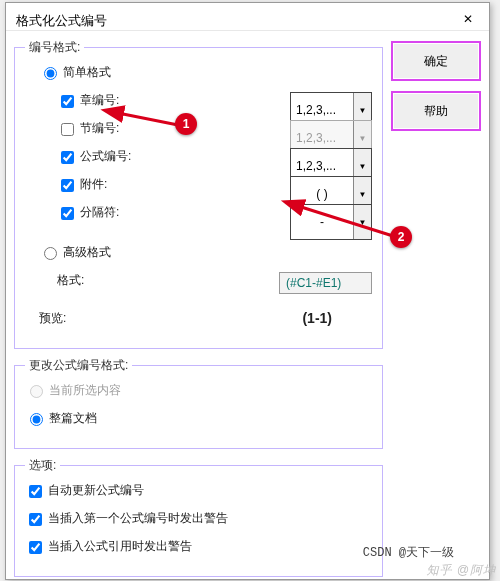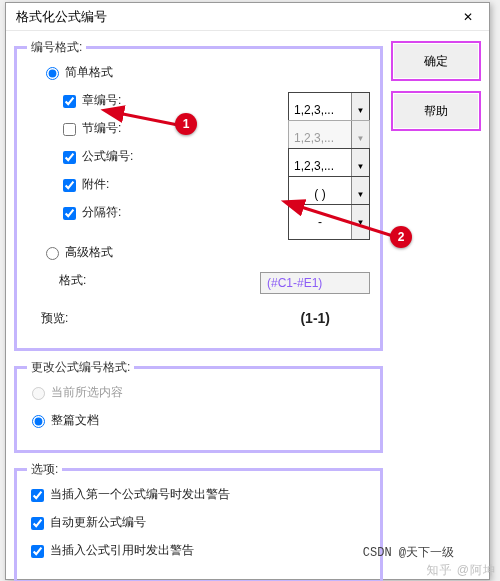--- a/index.html
+++ b/index.html
@@ -1,44 +1,44 @@
 <!DOCTYPE html>
 <html><head>
 <meta charset="utf-8">
 <style>
 * { box-sizing: border-box; font-family: "Microsoft YaHei", SimSun, sans-serif; font-size: 12px; }
 body { margin: 0; background: #f0f0f0; width: 500px; height: 581px; overflow: hidden; position: relative; }
 .dialog { position: absolute; left: 5px; top: 2px; width: 485px; height: 578px; background: #ffffff; border: 1px solid #999; box-shadow: 2px 2px 6px rgba(0,0,0,0.25); }
-.titlebar { height: 28px; display: flex; align-items: center; justify-content: space-between; padding: 0 6px 0 10px; border-bottom: 1px solid #e8e8e8; }
+.titlebar { height: 28px; display: flex; align-items: flex-end; justify-content: space-between; padding: 0 6px 0 10px; border-bottom: 1px solid #e8e8e8; }
 .titlebar .title { font-size: 13px; }
 .close-btn { width: 30px; height: 22px; display: flex; align-items: center; justify-content: center; font-size: 16px; cursor: pointer; }
 .content { display: flex; padding: 8px; gap: 8px; }
 .left { flex: 1; }
 .right { width: 90px; display: flex; flex-direction: column; gap: 10px; padding-top: 2px; }
 .btn { height: 40px; border: 2px solid #d946ef; background: #efefef; display: flex; align-items: center; justify-content: center; cursor: pointer; box-shadow: 0 0 0 1px #fff inset; }
-fieldset { border: 3px solid #c4b5fd; margin: 0 0 8px 0; padding: 6px 10px 10px 10px; position: relative; }
+fieldset { border: 1px solid #c4b5fd; margin: 0 0 8px 0; padding: 6px 10px 10px 10px; position: relative; }
 legend { padding: 0 4px; color: #333; }
 .row { display: flex; align-items: flex-start; height: 26px; margin: 2px 0; }
 .indent1 { padding-left: 14px; }
 .indent2 { padding-left: 32px; }
 .spacer { flex: 1; }
 .chk { margin-right: 6px; }
 .radio { margin-right: 6px; }
 .label { color: #222; }
 .label.disabled { color: #9b9b9b; }
 .combo { width: 82px; height: 36px; border: 1px solid #444; background: #fff; display: flex; align-items: center; }
 .combo.disabled { color: #9b9b9b; border-color: #aaa; background: #f7f7f7; }
 .combo .val { flex: 1; padding: 0 5px; text-align: left; white-space: nowrap; overflow: hidden; }
 .combo .arrow { width: 18px; height: 100%; border-left: 1px solid #888; display: flex; align-items: center; justify-content: center; background: #efefef; font-size: 8px; }
-.fmt-input { width: 110px; height: 22px; border: 1px solid #999; background: #f3f3f3; color: #8b5cf6; padding: 0 6px; display: flex; align-items: center; }
+.fmt-input { width: 93px; height: 22px; border: 1px solid #999; background: #f3f3f3; color: #0f766e; padding: 0 6px; display: flex; align-items: center; }
 .preview-val { font-size: 14px; font-weight: bold; color: #222; }
 .annot { position: absolute; pointer-events: none; }
 .marker { width: 22px; height: 22px; border-radius: 50%; background: #d9001b; color: #fff; font-size: 12px; font-weight: bold; display: flex; align-items: center; justify-content: center; box-shadow: 0 1px 3px rgba(0,0,0,0.4); }
 .arrow-svg { position: absolute; top: 0; left: 0; pointer-events: none; }
-.watermark { position: absolute; right: 4px; bottom: 2px; color: #c0c0c0; letter-spacing: 1px; }
+.watermark { position: absolute; right: 4px; bottom: 2px; color: #c0c0c0; font-style: italic; letter-spacing: 1px; }
 .watermark2 { position: absolute; right: 46px; bottom: 20px; color: #404040; letter-spacing: 0px; font-family: Liberation Mono, monospace; }
 </style>
 </head>
 <body>
 
 <div class="dialog">
 
   <div class="titlebar">
     <span class="title">格式化公式编号</span>
     <div class="close-btn">
@@ -140,25 +140,25 @@
         <div class="row">
           <input type="radio" class="radio" checked="" style="">
           <span class="label">整篇文档</span>
         </div>
       </fieldset>
 
       <fieldset>
         <legend>选项:</legend>
         <div class="row">
           <input type="checkbox" class="chk" checked="" style="">
-          <span class="label">当插入第一个公式编号时发出警告</span>
+          <span class="label">自动更新公式编号</span>
         </div>
         <div class="row">
           <input type="checkbox" class="chk" checked="" style="">
-          <span class="label">自动更新公式编号</span>
+          <span class="label">当插入第一个公式编号时发出警告</span>
         </div>
         <div class="row">
           <input type="checkbox" class="chk" checked="" style="">
           <span class="label">当插入公式引用时发出警告</span>
         </div>
 
       </fieldset>
 
     </div>
 

